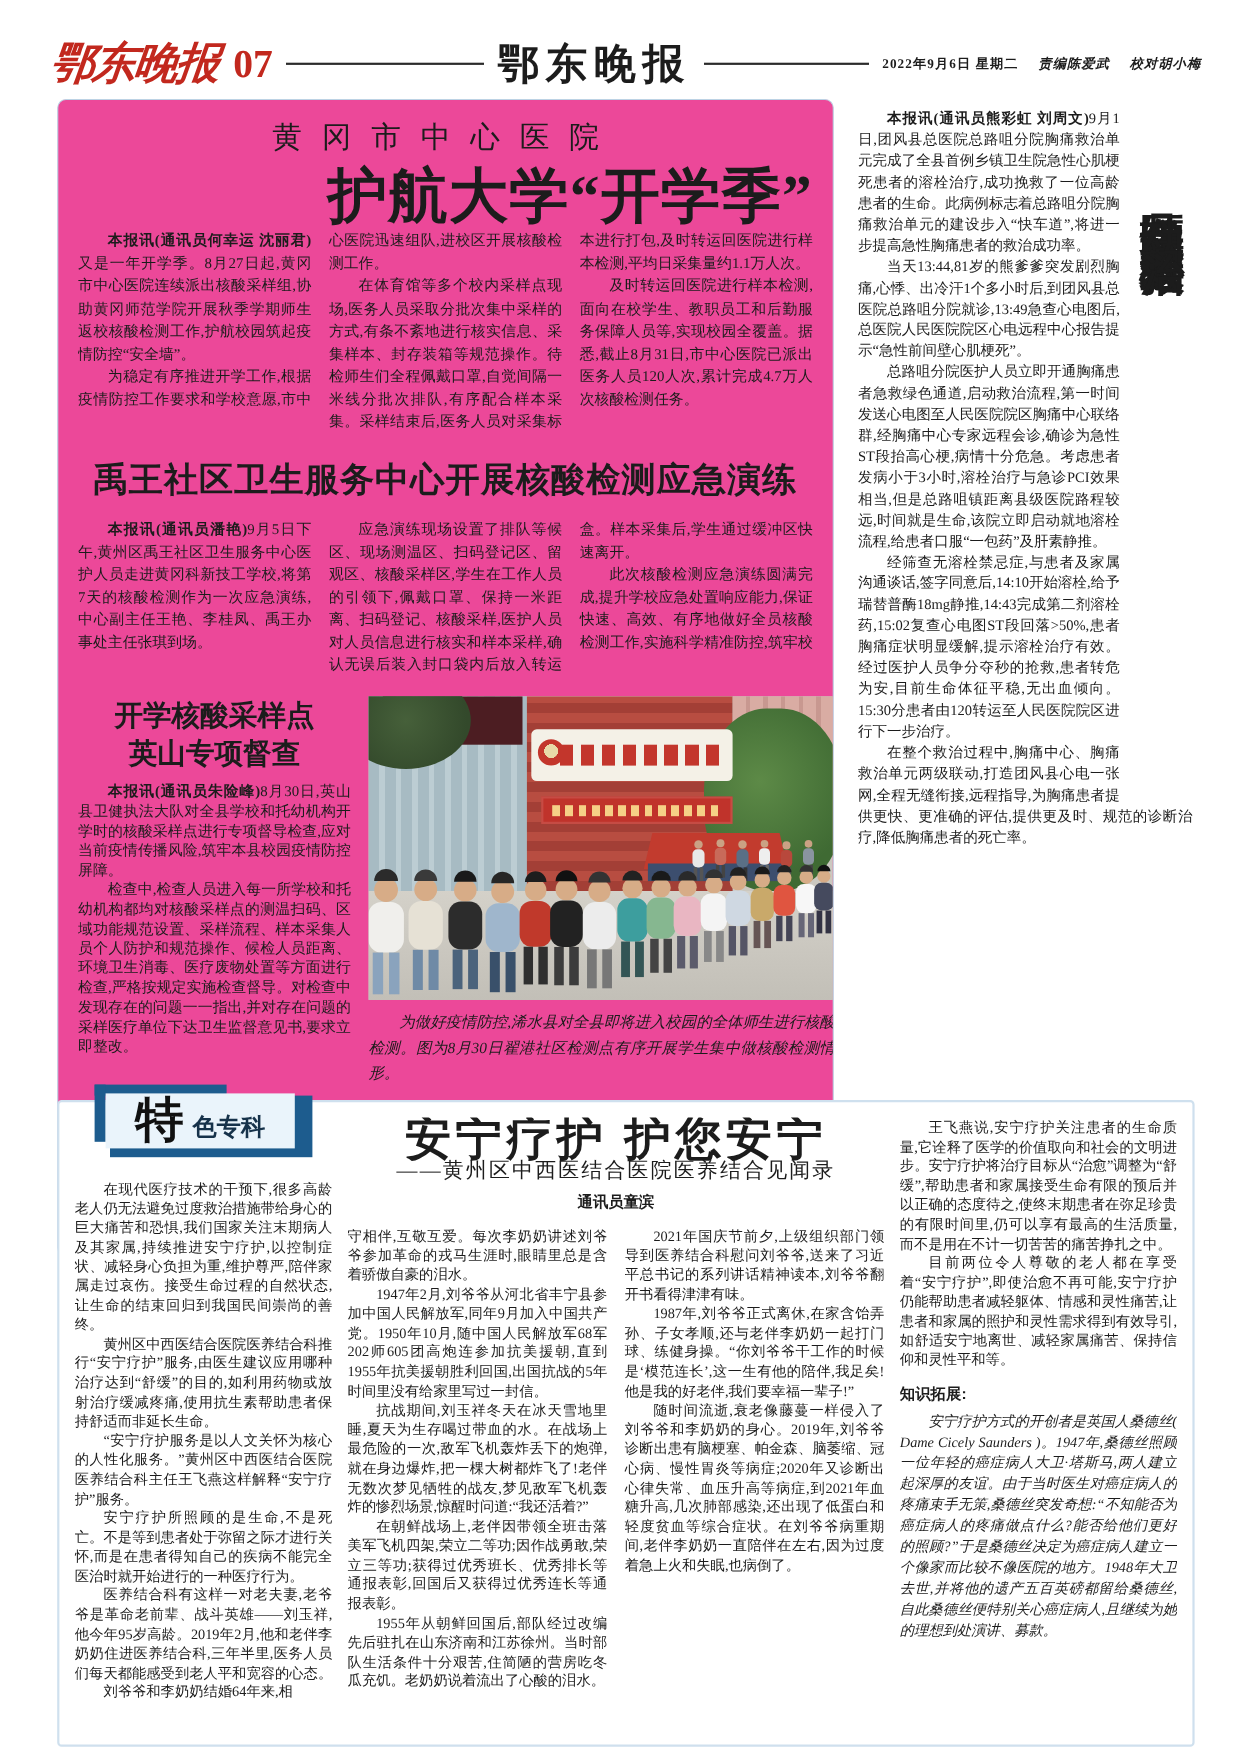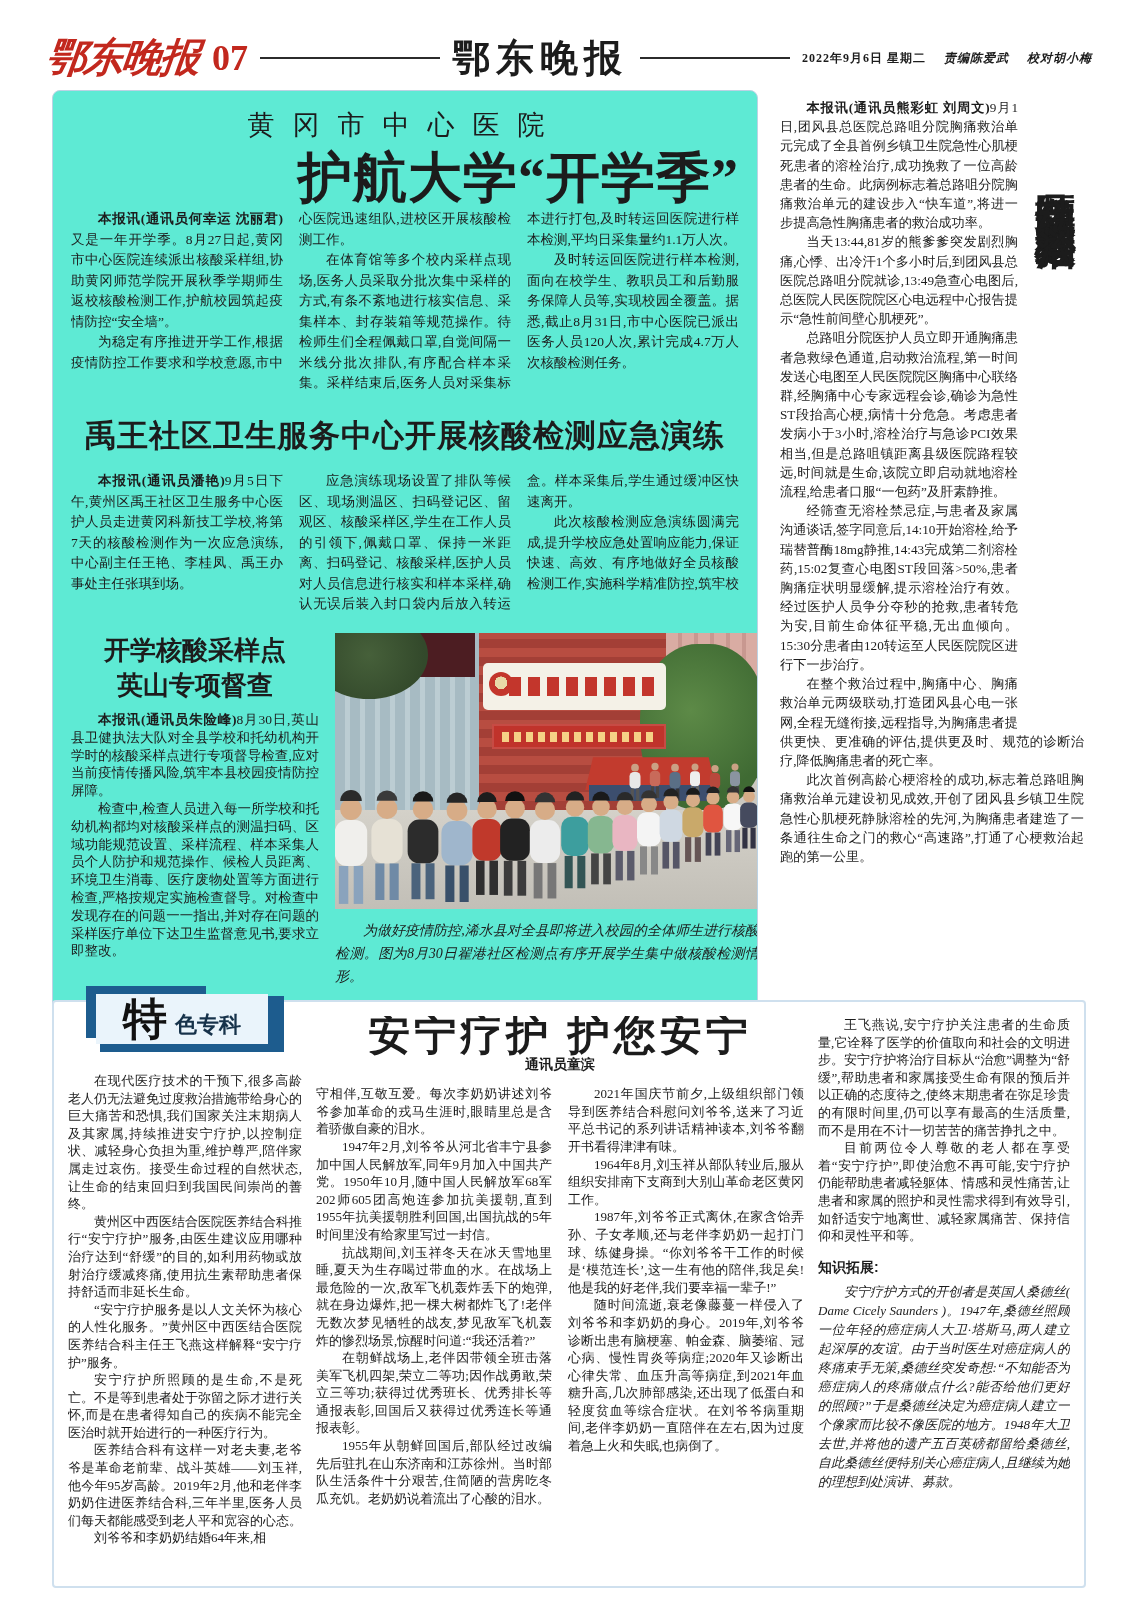--- a/index.html
+++ b/index.html
@@ -28,21 +28,21 @@
     font-size:38px;font-weight:bold;letter-spacing:6px;white-space:nowrap;}
   .dateline{font-size:12px;font-weight:bold;white-space:nowrap;letter-spacing:1px;}
   .dateline .soft{font-weight:bold;font-style:italic;margin-left:14px;}
   
   .para{text-indent:2em;text-align:justify;}
   .para.flush{text-indent:0;}
   .lead-bold{font-weight:bold;}
   
   .box-left{position:absolute;left:52px;top:90px;width:706px;height:1052px;
     border:1px solid var(--box-border-blue);border-radius:8px;
-    padding:12px 18px;overflow:hidden;background:#5eead4;}
+    padding:12px 18px;overflow:hidden;background:#ec4899;}
   .kicker{text-align:center;font-size:27px;letter-spacing:18px;font-weight:400;
     margin-top:4px;white-space:nowrap;}
   .headline1{text-align:right;font-family:Liberation Serif, serif;
     font-size:54px;font-weight:900;letter-spacing:1px;margin:4px 0 0;line-height:1.15;}
   .art1-text,.art2-text{columns:3;column-gap:16px;column-fill:auto;
     font-size:13.5px;line-height:20.5px;overflow:hidden;}
   .art1-text{height:190px;}
   .art2-text{height:146px;}
   .headline2{text-align:center;font-family:"Liberation Sans","DejaVu Sans",sans-serif;
     font-size:31px;font-weight:900;letter-spacing:1px;margin:16px 0 14px;}
@@ -371,21 +371,20 @@
       <span class="vh2">心梗老人得到救治</span>
     </div>
     <p class="para">
       <b class="lead-bold">本报讯(通讯员熊彩虹 刘周文)</b><span>9月1日,团风县总医院总路咀分院胸痛救治单元完成了全县首例乡镇卫生院急性心肌梗死患者的溶栓治疗,成功挽救了一位高龄患者的生命。此病例标志着总路咀分院胸痛救治单元的建设步入“快车道”,将进一步提高急性胸痛患者的救治成功率。</span>
     </p>
     <div>
         <p class="para">当天13:44,81岁的熊爹爹突发剧烈胸痛,心悸、出冷汗1个多小时后,到团风县总医院总路咀分院就诊,13:49急查心电图后,总医院人民医院院区心电远程中心报告提示“急性前间壁心肌梗死”。</p>
         <p class="para">总路咀分院医护人员立即开通胸痛患者急救绿色通道,启动救治流程,第一时间发送心电图至人民医院院区胸痛中心联络群,经胸痛中心专家远程会诊,确诊为急性ST段抬高心梗,病情十分危急。考虑患者发病小于3小时,溶栓治疗与急诊PCI效果相当,但是总路咀镇距离县级医院路程较远,时间就是生命,该院立即启动就地溶栓流程,给患者口服“一包药”及肝素静推。</p>
         <p class="para">经筛查无溶栓禁忌症,与患者及家属沟通谈话,签字同意后,14:10开始溶栓,给予瑞替普酶18mg静推,14:43完成第二剂溶栓药,15:02复查心电图ST段回落&gt;50%,患者胸痛症状明显缓解,提示溶栓治疗有效。经过医护人员争分夺秒的抢救,患者转危为安,目前生命体征平稳,无出血倾向。15:30分患者由120转运至人民医院院区进行下一步治疗。</p>
         <p class="para">在整个救治过程中,胸痛中心、胸痛救治单元两级联动,打造团风县心电一张网,全程无缝衔接,远程指导,为胸痛患者提供更快、更准确的评估,提供更及时、规范的诊断治疗,降低胸痛患者的死亡率。</p>
-        <p class="para">此次首例高龄心梗溶栓的成功,标志着总路咀胸痛救治单元建设初见成效,开创了团风县乡镇卫生院急性心肌梗死静脉溶栓的先河,为胸痛患者建造了一条通往生命之门的救心“高速路”,打通了心梗救治起跑的第一公里。</p>
       </div>
   </div>
 </div>
 
 <div class="box-feature">
   <div class="badge">
     <div class="badge-back"></div>
     <div class="badge-bracket"></div>
     <div class="badge-inner">
       <span class="badge-big">特</span>
@@ -400,29 +399,29 @@
           <p class="para">黄州区中西医结合医院医养结合科推行“安宁疗护”服务,由医生建议应用哪种治疗达到“舒缓”的目的,如利用药物或放射治疗缓减疼痛,使用抗生素帮助患者保持舒适而非延长生命。</p>
           <p class="para">“安宁疗护服务是以人文关怀为核心的人性化服务。”黄州区中西医结合医院医养结合科主任王飞燕这样解释“安宁疗护”服务。</p>
           <p class="para">安宁疗护所照顾的是生命,不是死亡。不是等到患者处于弥留之际才进行关怀,而是在患者得知自己的疾病不能完全医治时就开始进行的一种医疗行为。</p>
           <p class="para">医养结合科有这样一对老夫妻,老爷爷是革命老前辈、战斗英雄——刘玉祥,他今年95岁高龄。2019年2月,他和老伴李奶奶住进医养结合科,三年半里,医务人员们每天都能感受到老人平和宽容的心态。</p>
           <p class="para">刘爷爷和李奶奶结婚64年来,相</p>
         </div>
     </div>
 
     <div class="f-col f-col23">
       <div class="f-title">安宁疗护  护您安宁</div>
+      <div class="f-subtitle">——黄州区中西医结合医院医养结合见闻录</div>
       <div class="f-byline">通讯员童滨</div>
       <div class="f-2col">
           <p class="para flush">守相伴,互敬互爱。每次李奶奶讲述刘爷爷参加革命的戎马生涯时,眼睛里总是含着骄傲自豪的泪水。</p>
           <p class="para">1947年2月,刘爷爷从河北省丰宁县参加中国人民解放军,同年9月加入中国共产党。1950年10月,随中国人民解放军68军202师605团高炮连参加抗美援朝,直到1955年抗美援朝胜利回国,出国抗战的5年时间里没有给家里写过一封信。</p>
           <p class="para">抗战期间,刘玉祥冬天在冰天雪地里睡,夏天为生存喝过带血的水。在战场上最危险的一次,敌军飞机轰炸丢下的炮弹,就在身边爆炸,把一棵大树都炸飞了!老伴无数次梦见牺牲的战友,梦见敌军飞机轰炸的惨烈场景,惊醒时问道:“我还活着?”</p>
           <p class="para">在朝鲜战场上,老伴因带领全班击落美军飞机四架,荣立二等功;因作战勇敢,荣立三等功;获得过优秀班长、优秀排长等通报表彰,回国后又获得过优秀连长等通报表彰。</p>
           <p class="para">1955年从朝鲜回国后,部队经过改编先后驻扎在山东济南和江苏徐州。当时部队生活条件十分艰苦,住简陋的营房吃冬瓜充饥。老奶奶说着流出了心酸的泪水。</p>
           <p class="para">2021年国庆节前夕,上级组织部门领导到医养结合科慰问刘爷爷,送来了习近平总书记的系列讲话精神读本,刘爷爷翻开书看得津津有味。</p>
-          <p class="para">1964年8月,刘玉祥从部队转业后,服从组织安排南下支商到大别山革命老区黄冈工作。</p>
           <p class="para">1987年,刘爷爷正式离休,在家含饴弄孙、子女孝顺,还与老伴李奶奶一起打门球、练健身操。“你刘爷爷干工作的时候是‘模范连长’,这一生有他的陪伴,我足矣! 他是我的好老伴,我们要幸福一辈子!”</p>
           <p class="para">随时间流逝,衰老像藤蔓一样侵入了刘爷爷和李奶奶的身心。2019年,刘爷爷诊断出患有脑梗塞、帕金森、脑萎缩、冠心病、慢性胃炎等病症;2020年又诊断出心律失常、血压升高等病症,到2021年血糖升高,几次肺部感染,还出现了低蛋白和轻度贫血等综合症状。在刘爷爷病重期间,老伴李奶奶一直陪伴在左右,因为过度着急上火和失眠,也病倒了。</p>
         </div>
     </div>
 
     <div class="f-col f-col4">
       <div class="f-col4-text">
         <div>
             <p class="para">王飞燕说,安宁疗护关注患者的生命质量,它诠释了医学的价值取向和社会的文明进步。安宁疗护将治疗目标从“治愈”调整为“舒缓”,帮助患者和家属接受生命有限的预后并以正确的态度待之,使终末期患者在弥足珍贵的有限时间里,仍可以享有最高的生活质量,而不是用在不计一切苦苦的痛苦挣扎之中。</p>
             <p class="para">目前两位令人尊敬的老人都在享受着“安宁疗护”,即使治愈不再可能,安宁疗护仍能帮助患者减轻躯体、情感和灵性痛苦,让患者和家属的照护和灵性需求得到有效导引,如舒适安宁地离世、减轻家属痛苦、保持信仰和灵性平和等。</p>

